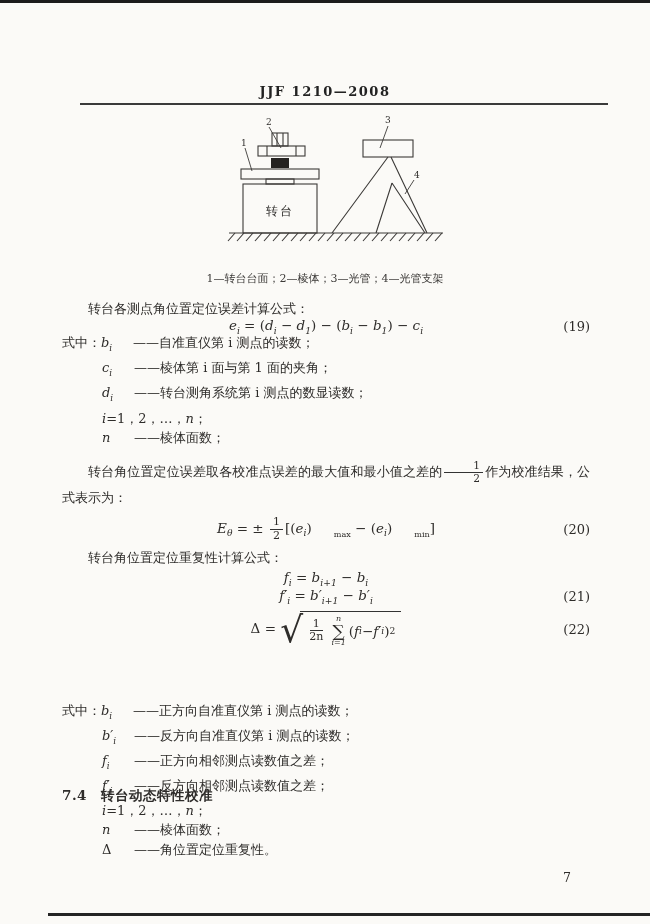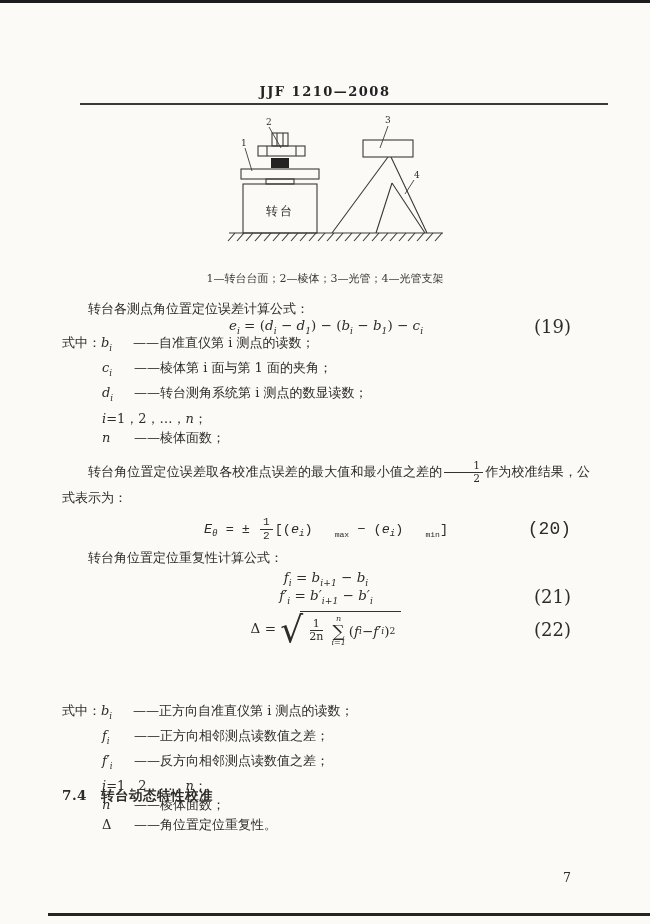--- a/index.html
+++ b/index.html
@@ -19,25 +19,25 @@
   .col{position:absolute;left:62px;width:528px;font-size:13px;}
   .para{text-indent:2em;text-align:justify;}
   .p1{top:300px;line-height:17px;}
   .p2{top:459px;line-height:25px;}
   .p3{top:549px;line-height:17px;}
   .p4{top:806px;line-height:22px;}
   .section-heading{top:787px;font-weight:bold;font-size:13.5px;letter-spacing:0.5px;}
   .eqrow{position:absolute;left:62px;width:528px;display:flex;justify-content:center;
          align-items:center;font-size:13.5px;}
   .eq19{top:316px;height:20px;}
-  .eq20{top:512px;height:34px;font-family:Liberation Mono, monospace;}
+  .eq20{top:512px;height:34px;}
   .eq21a{top:569px;height:18px;}
   .eq21b{top:587px;height:18px;}
   .eq22{top:607px;height:44px;}
-  .eqnum{position:absolute;right:19px;top:50%;transform:translateY(-50%);font-size:18px;}
+  .eqnum{position:absolute;right:0;top:50%;transform:translateY(-50%);font-size:13px;}
   .defs{position:absolute;left:62px;width:528px;font-size:13px;}
   .defs1{top:333px;}
   .defs2{top:658px;margin-top:43px;}
   .defs1 .def-row{line-height:19.7px;}
   .defs2 .def-row{line-height:19.4px;}
   .def-row{white-space:nowrap;padding-left:40px;}
   .def-row.first{padding-left:0;}
   .def-term{display:inline-block;min-width:30px;}
   .def-desc{margin-left:2px;}
   .page-number{position:absolute;top:870px;left:552px;width:30px;text-align:center;font-size:12.5px;}
@@ -181,20 +181,23 @@
           </span>
         </span></span>
     <span class="eqnum">(22)</span>
   </div>
 
   <div class="defs defs2">
     <div class="def-row first">
       <span class="def-prefix">式中：</span><span class="def-term"><span class="tk-var">b</span><span class="tk-sub">i</span></span><span class="def-desc">——正方向自准直仪第 i 测点的读数；</span>
     </div>
     <div class="def-row">
+      <span class="def-term"><span class="tk-var">b′</span><span class="tk-sub">i</span></span><span class="def-desc">——反方向自准直仪第 i 测点的读数；</span>
+    </div>
+    <div class="def-row">
       <span class="def-term"><span class="tk-var">f</span><span class="tk-sub">i</span></span><span class="def-desc">——正方向相邻测点读数值之差；</span>
     </div>
     <div class="def-row">
       <span class="def-term"><span class="tk-var">f′</span><span class="tk-sub">i</span></span><span class="def-desc">——反方向相邻测点读数值之差；</span>
     </div>
     <div class="def-row">
       <span class="def-term"><span class="tk-var">i</span><span class="tk-op">=1，2，…，</span><span class="tk-var">n</span><span class="tk-op">；</span></span><span class="def-desc"></span>
     </div>
     <div class="def-row">
       <span class="def-term"><span class="tk-var">n</span></span><span class="def-desc">——棱体面数；</span>

